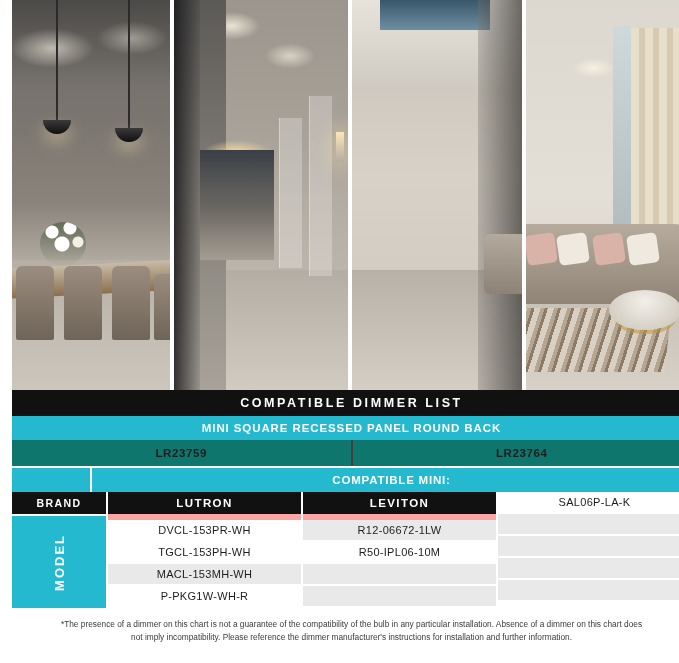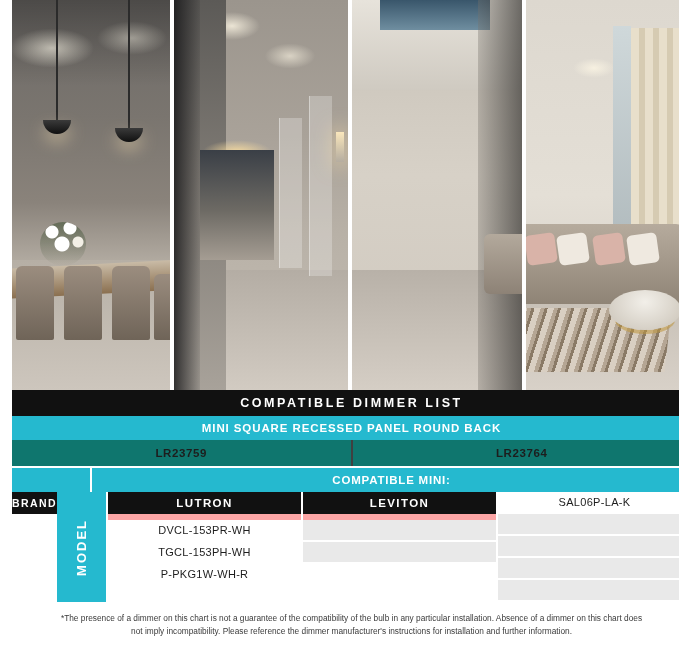--- a/index.html
+++ b/index.html
@@ -282,21 +282,21 @@
     border-left: 2px solid #ffffff;
   }
 
   .table-wrap {
     display: flex;
     background: #ffffff;
   }
   .model-col {
     width: 94px;
     display: flex;
-    flex-direction: row;
+    flex-direction: column;
   }
   .brand-cell {
     height: 22px;
     background: #111111;
     color: #ffffff;
     font-size: 10.5px;
     font-weight: 700;
     letter-spacing: 1.4px;
     display: flex;
     align-items: center;
@@ -448,25 +448,28 @@
         <span>MODEL</span>
       </div>
     </div>
 
     <div class="brands">
 
       <div class="brand-col">
         <div class="bhead">LUTRON</div>
         <div class="cell">DVCL-153PR-WH</div>
         <div class="cell">TGCL-153PH-WH</div>
+        <div class="cell alt">MACL-153MH-WH</div>
         <div class="cell">P-PKG1W-WH-R</div>
       </div>
 
       <div class="brand-col">
         <div class="bhead">LEVITON</div>
+        <div class="cell alt">R12-06672-1LW</div>
+        <div class="cell">R50-IPL06-10M</div>
         <div class="cell alt empty"></div>
         <div class="cell empty"></div>
       </div>
 
       <div class="brand-col">
         <div class="cell">SAL06P-LA-K</div>
         <div class="cell alt empty"></div>
         <div class="cell empty"></div>
         <div class="cell alt empty"></div>
         <div class="cell empty"></div>

